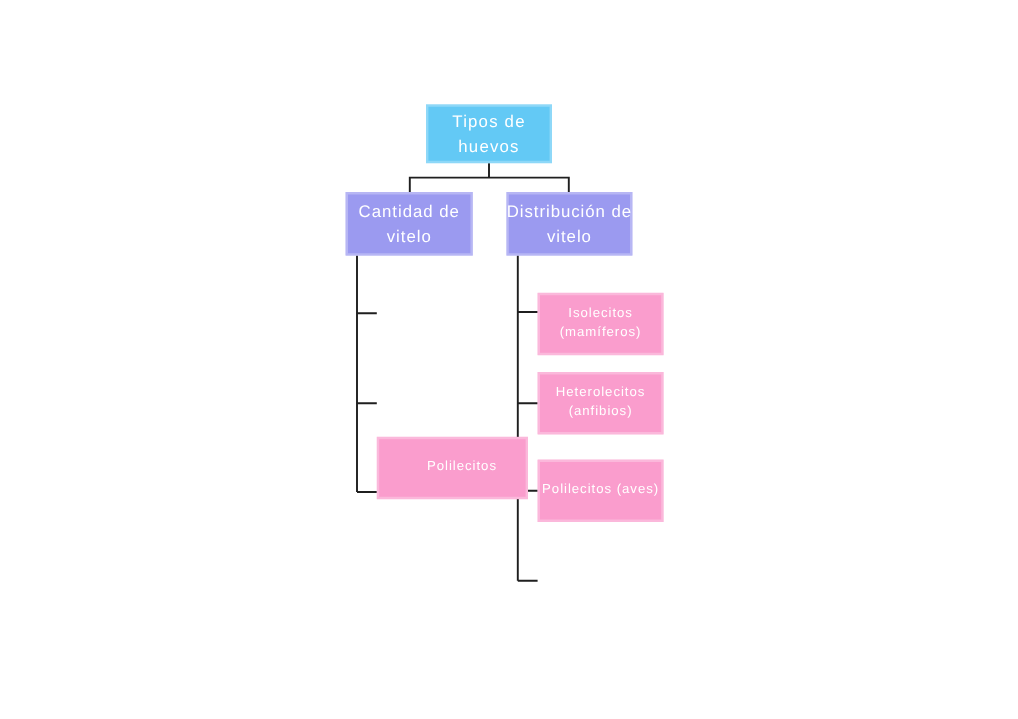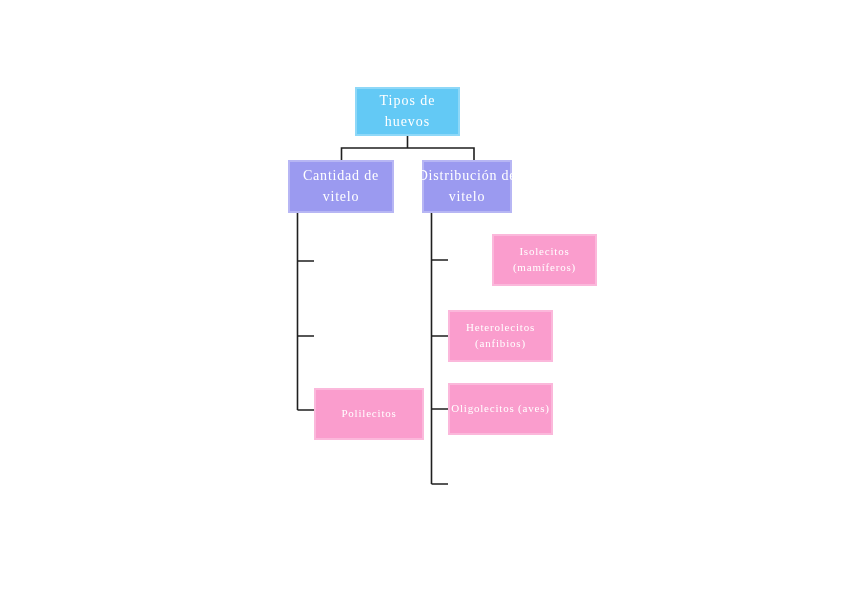--- a/index.html
+++ b/index.html
@@ -1,21 +1,21 @@
 <!DOCTYPE html>
 <html><head>
 <meta charset="utf-8">
 <style>
   html, body { margin: 0; padding: 0; background: #ffffff; }
   .canvas {
     position: relative;
     width: 848px;
     height: 599px;
     background: #ffffff;
-    font-family: Liberation Serif, serif;
+    font-family: Liberation Sans, sans-serif;
     overflow: hidden;
     border-radius: 29px;
   }
   .connectors {
     position: absolute;
     left: 0; top: 0;
     width: 848px; height: 599px;
   }
   .node {
     position: absolute;
@@ -34,33 +34,33 @@
     font-size: 14px;
     letter-spacing: 1px;
   }
   .node.branch {
     background: #9B9AF0;
     font-size: 14px;
     letter-spacing: 0.8px;
     width: 106px; height: 53px; top: 160px;
   }
   .node.branch.b0 { left: 288px; }
-  .node.branch.b1 { left: 422px; width: 90px; }
+  .node.branch.b1 { left: 422px; width: 105px; }
   .node.leaf {
     background: #FA9DCD;
     font-size: 11px;
     letter-spacing: 0.8px;
     height: 52px;
   }
   .node.leaf.col-left  { left: 314px; width: 110px; }
   .node.leaf.col-right { left: 448px; width: 105px; }
   .node.leaf.l0 { top: 235px; }
   .node.leaf.l1 { top: 310px; }
-  .node.leaf.l2 { top: 388px; }
-  .node.leaf.r0 { top: 234px; margin-left: 44px; }
+  .node.leaf.l2 { top: 364px; padding-left: 16px; }
+  .node.leaf.r0 { top: 244px; }
   .node.leaf.r1 { top: 310px; }
   .node.leaf.r2 { top: 383px; }
   .node.leaf.r3 { top: 458px; }
 </style>
 </head>
 <body>
 
 <div class="canvas">
 
   <svg class="connectors" viewBox="0 0 848 599" xmlns="http://www.w3.org/2000/svg">
@@ -79,15 +79,15 @@
 vitelo</div>
   <div class="node branch b1">Distribución de
 vitelo</div>
 
   <div class="node leaf col-left l2">Polilecitos</div>
 
   <div class="node leaf col-right r0">Isolecitos
 (mamíferos)</div>
   <div class="node leaf col-right r1">Heterolecitos
 (anfibios)</div>
-  <div class="node leaf col-right r2">Oligolecitos (aves)</div>
+  <div class="node leaf col-right r2">Polilecitos (aves)</div>
 
 </div>
 
 </body></html>

